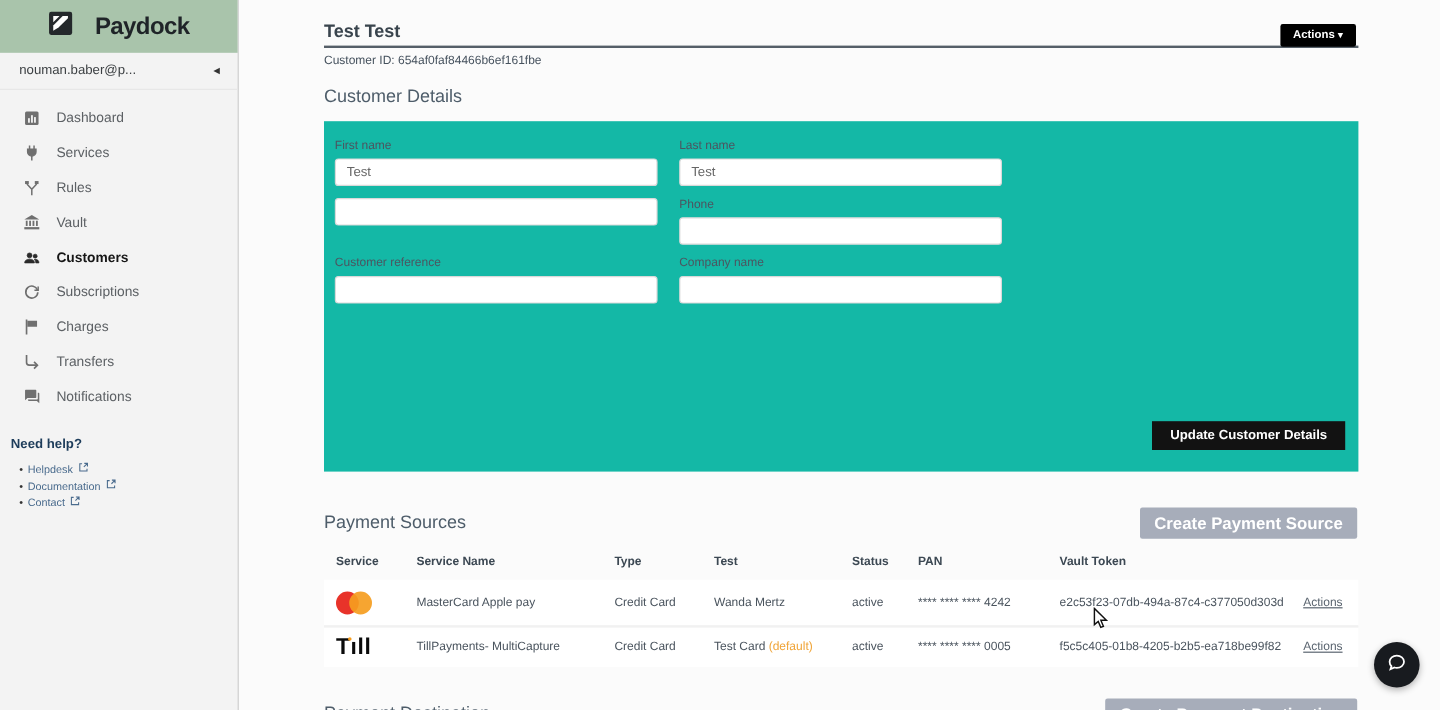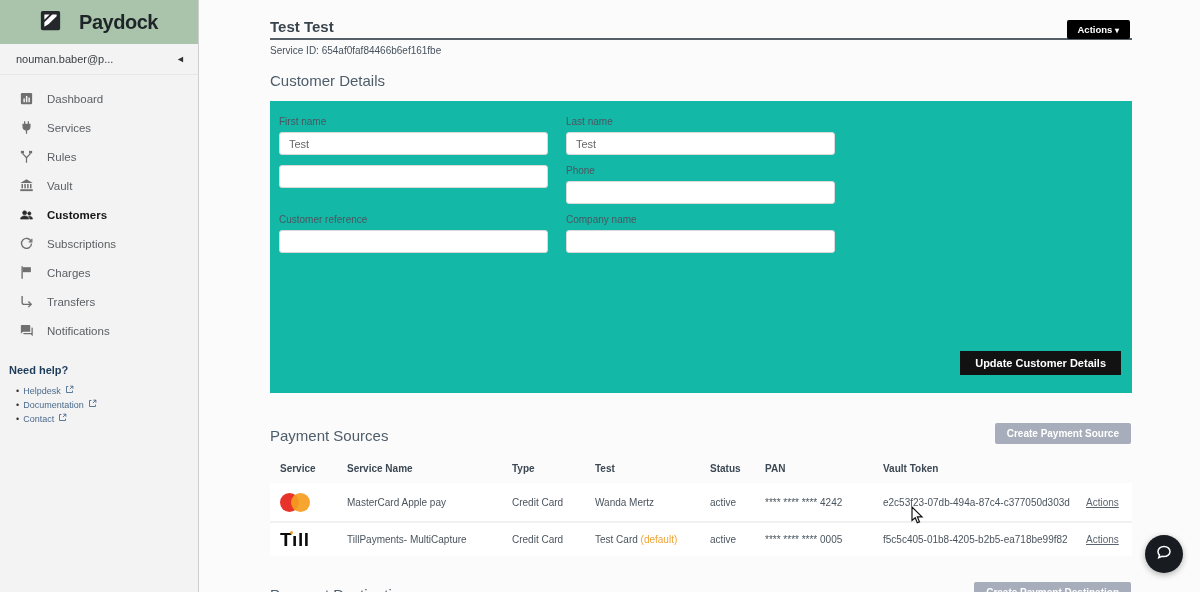--- a/index.html
+++ b/index.html
@@ -72,21 +72,21 @@
   .update-btn {
     position:absolute; right:11px; bottom:18px;
     background:#121212; color:#fff; border:none; font-size:11px; font-weight:bold;
     padding:6px 15px; cursor:pointer; font-family:"Liberation Sans", sans-serif;
   }
   
   .ps-header { position:relative; margin-top:34px; }
   .create-btn {
     position:absolute; right:1px; top:-4px;
     background:#a7adba; color:#fff; border:none; border-radius:2px;
-    font-size:10px; font-weight:bold; padding:5px 12px; cursor:pointer;
+    font-size:14px; font-weight:bold; padding:5px 12px; cursor:pointer;
     font-family:"Liberation Sans", sans-serif;
     text-align:center;
   }
   .ps-grid { display:grid; grid-template-columns:67px 165px 83px 115px 55px 118px 203px 1fr; align-items:center; padding-left:10px; padding-right:16px; }
   .ps-cols { margin-top:14px; height:20px; }
   .ps-cols span { font-size:10px; font-weight:bold; color:#3c4853; }
   .ps-row { background:#fff; height:38px; font-size:10px; color:#4a545e; }
   .ps-row + .ps-row { border-top:2px solid #f1f1f1; height:35px; }
   .ps-rows { margin-top:5px; }
   .default-tag { color:#f0a437; }
@@ -257,21 +257,21 @@
 <div class="main">
   <div class="content">
 
     <div class="page-header">
       <div class="page-title">Test Test</div>
       <button class="actions-btn">
         <span>Actions</span>
         <span class="caret">▾</span>
       </button>
     </div>
-    <div class="customer-id">Service ID: 654af0faf84466b6ef161fbe</div>
+    <div class="customer-id">Customer ID: 654af0faf84466b6ef161fbe</div>
 
     <div class="section-heading details-heading">Customer Details</div>
 
     <div class="form-panel">
       <div class="form-grid">
         <div class="field">
           <label>First name</label>
           <input value="Test" style="">
         </div>
         <div class="field">

